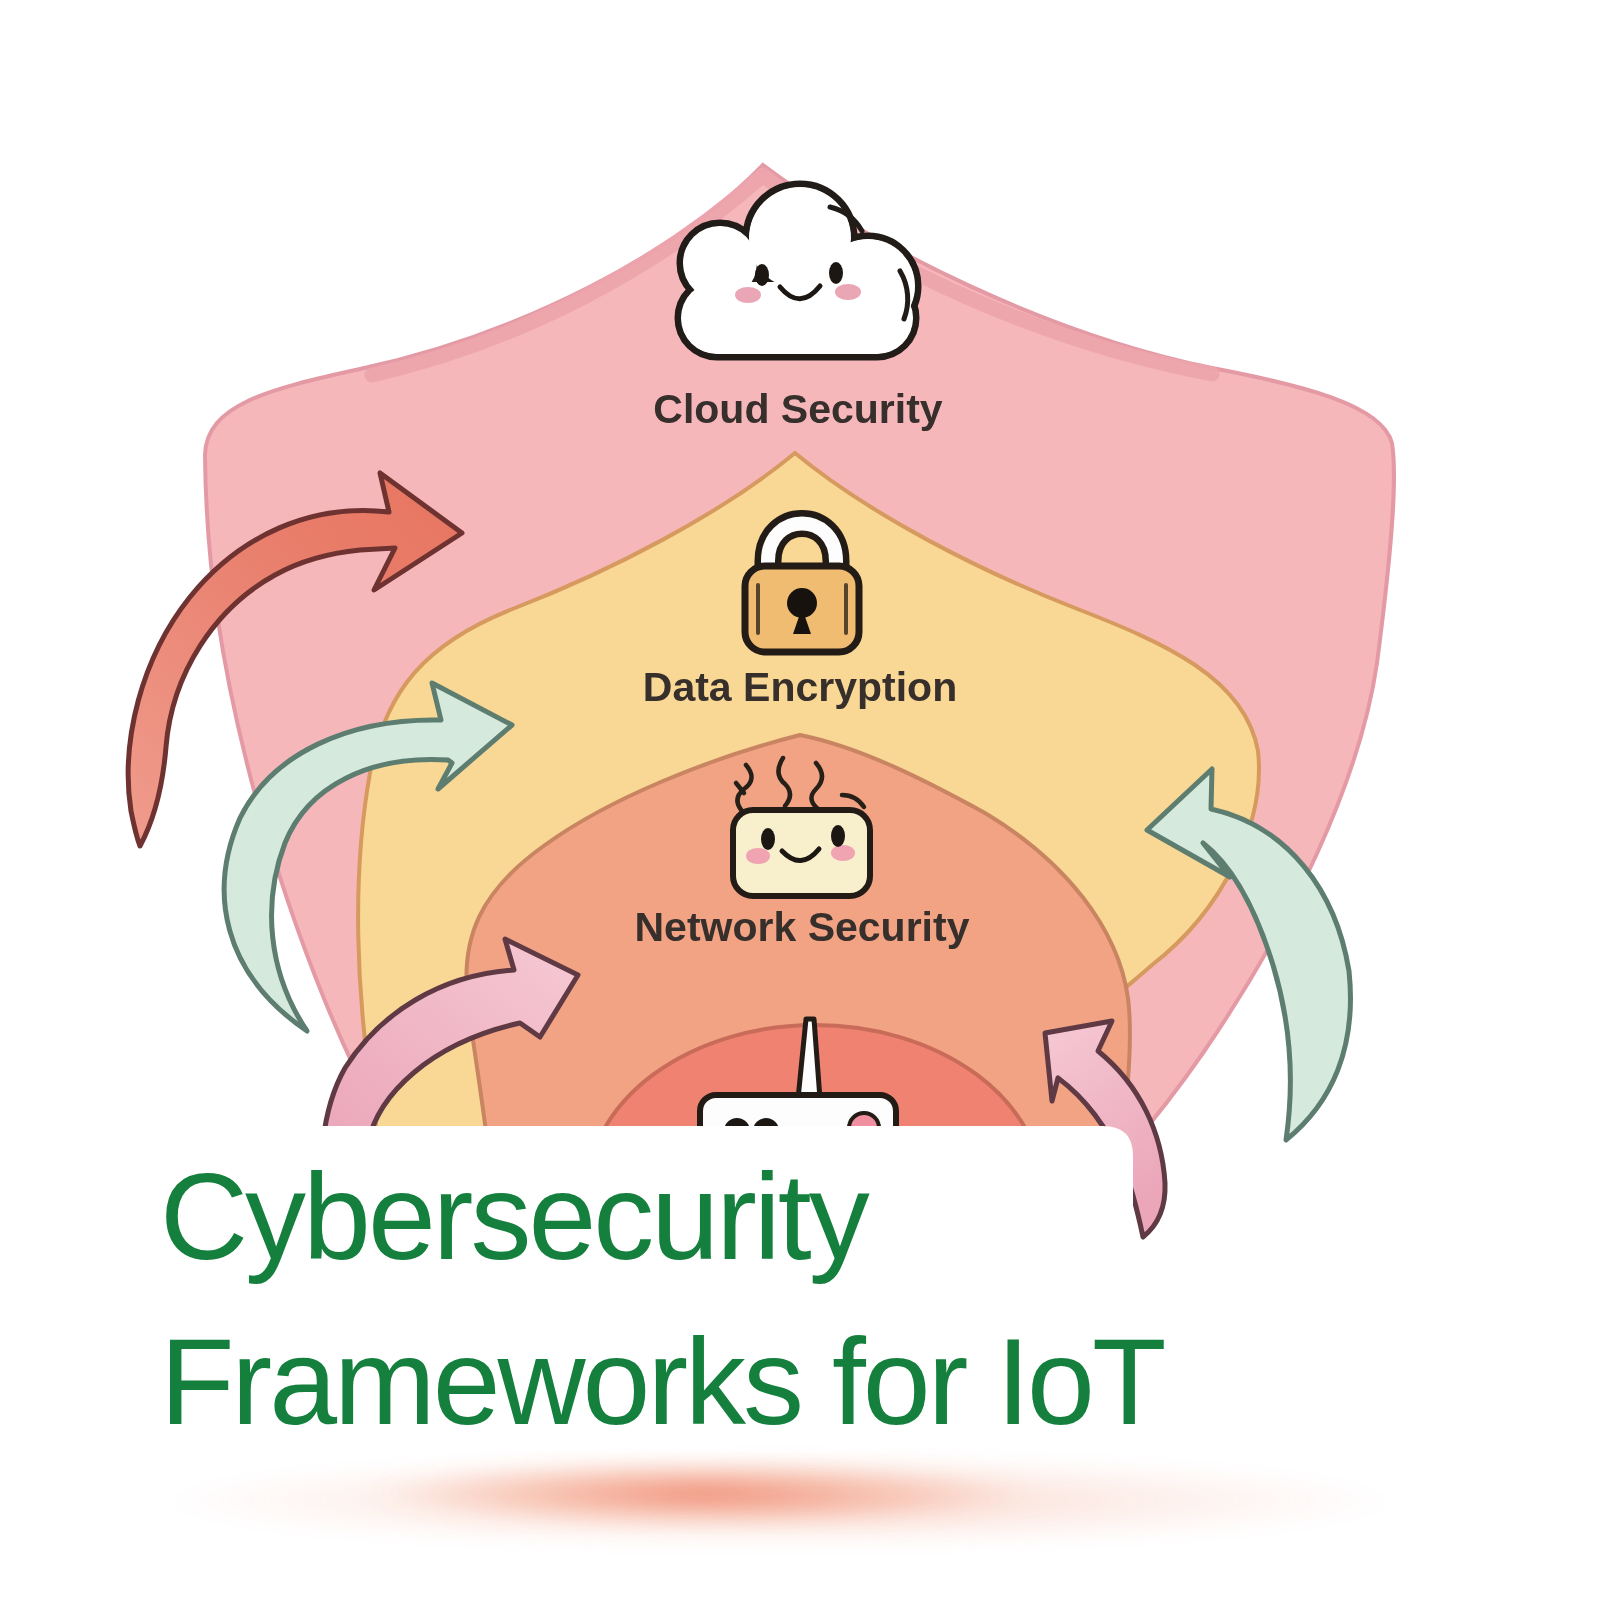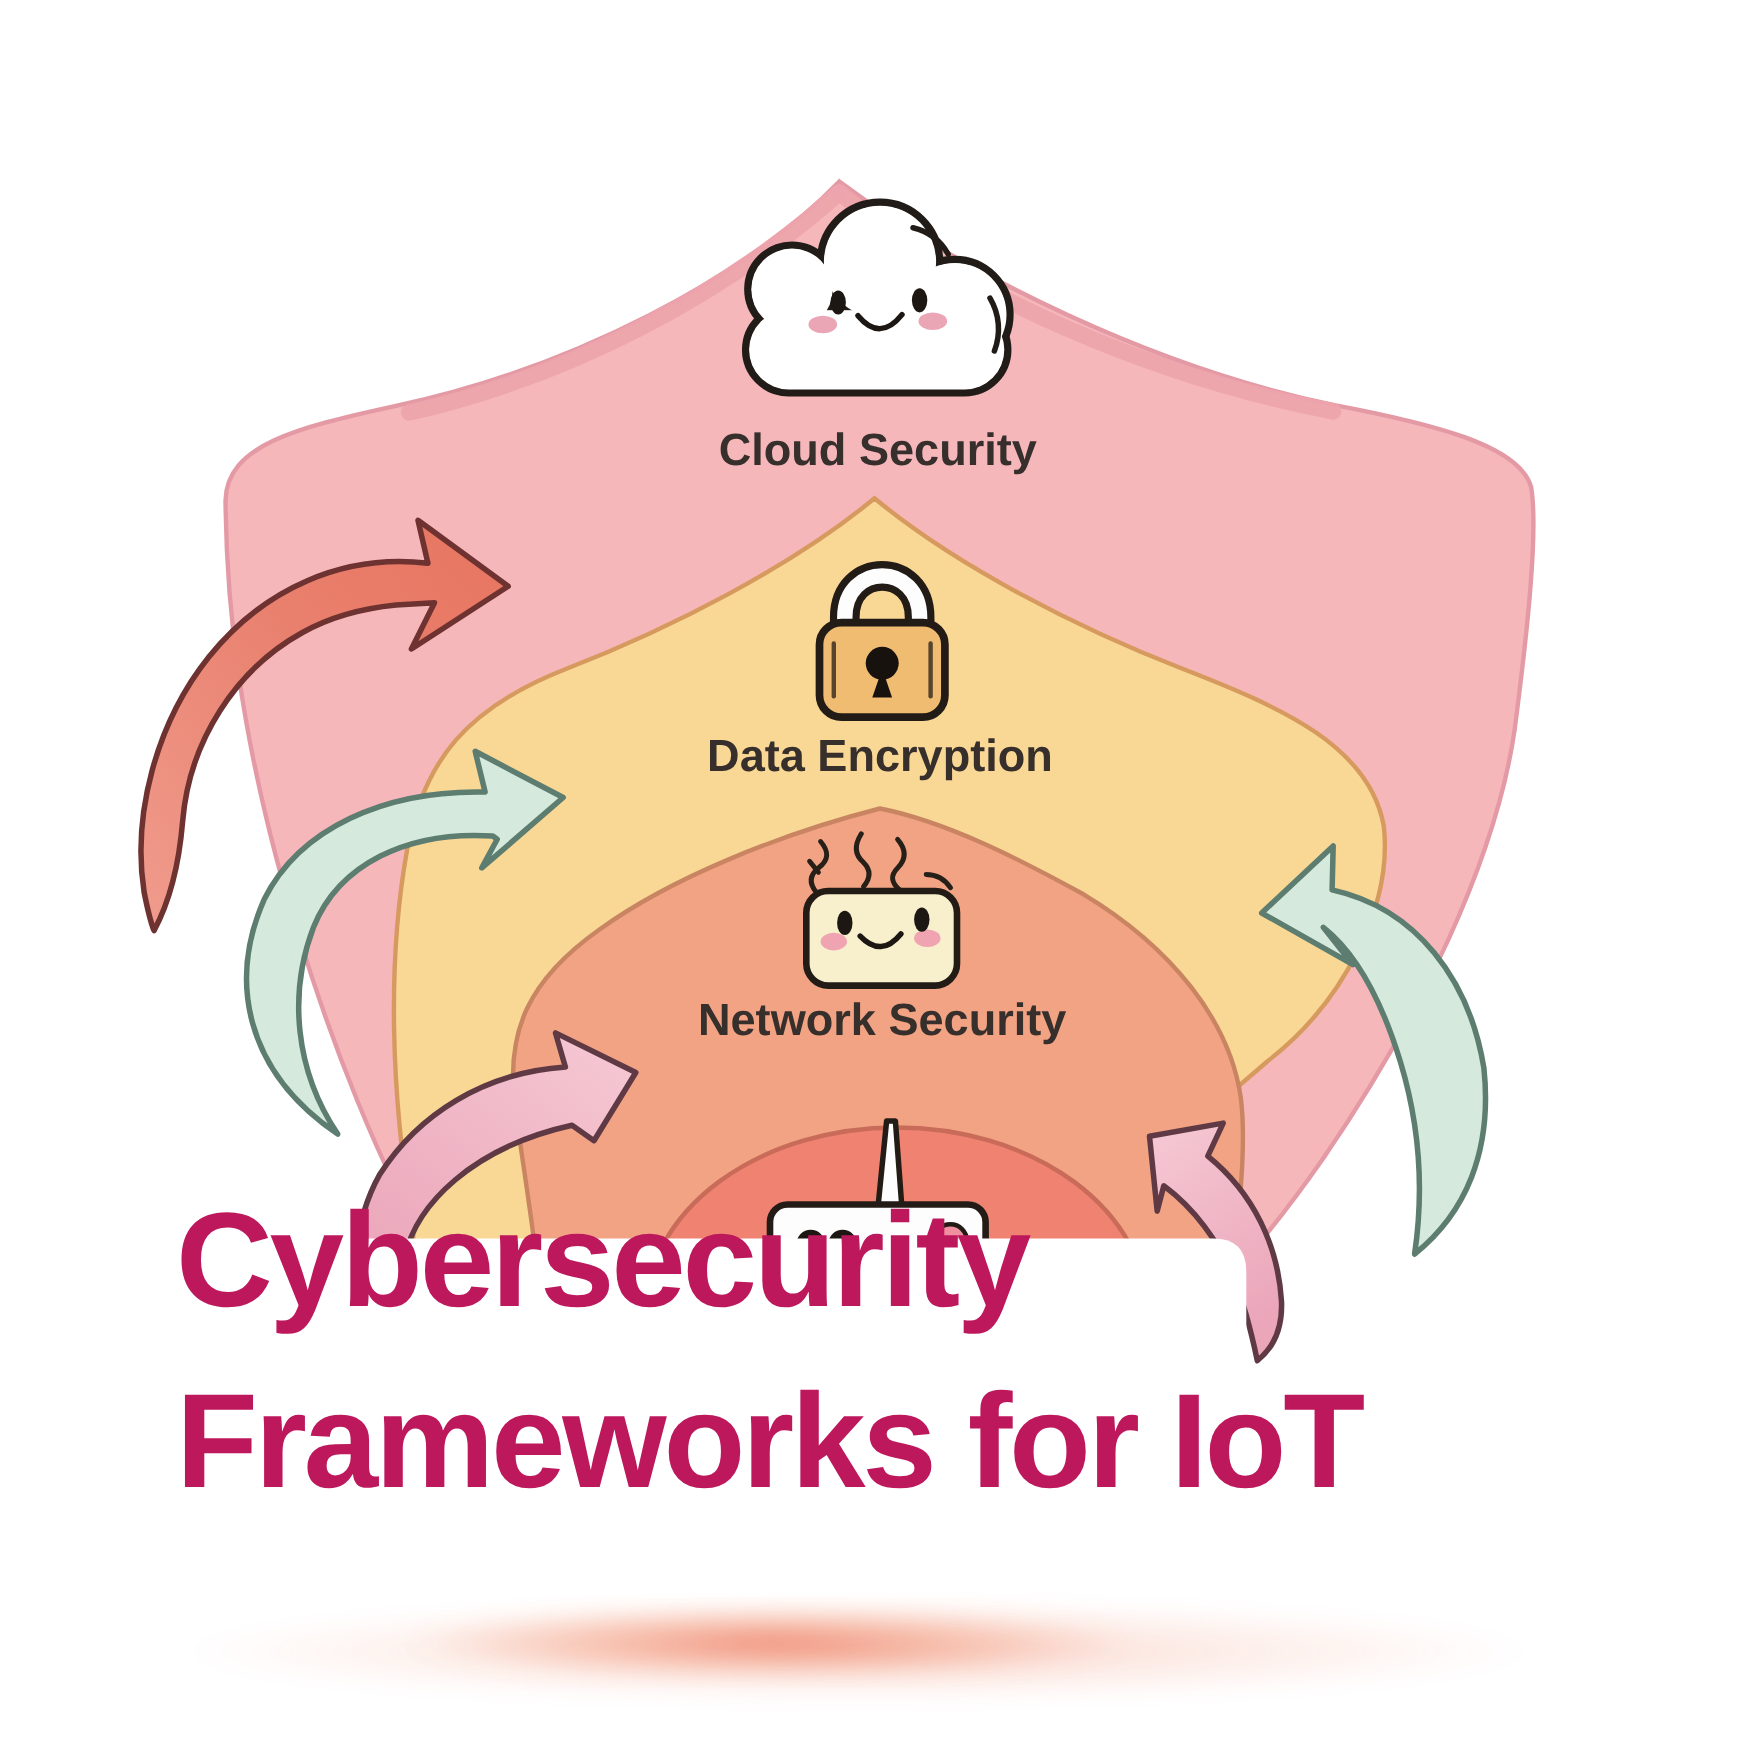--- a/index.html
+++ b/index.html
@@ -1,22 +1,22 @@
 <!DOCTYPE html>
 <html><head>
 <meta charset="utf-8">
 <style>
   html,body{margin:0;padding:0;background:#ffffff;}
   .stage{position:relative;width:1600px;height:1600px;overflow:hidden;background:#ffffff;
          font-family:"Liberation Sans",sans-serif;margin-top:23px;}
   .stage svg{position:absolute;left:0;top:0;width:1600px;height:1600px;}
   .layer-label{font-family:"Liberation Sans",sans-serif;font-weight:600;font-size:41px;fill:#372f2b;}
-  .page-title{position:absolute;left:160px;top:1040px;width:1345px;
-      font-weight:700;font-size:122px;line-height:165px;letter-spacing:-3px;
-      color:#be185d;}
+  .page-title{position:absolute;left:160px;top:1112px;width:1345px;
+      font-weight:400;font-size:122px;line-height:165px;letter-spacing:-3px;
+      color:#15803d;}
 </style>
 </head>
 <body>
 
 <div class="stage">
 <svg viewBox="0 0 1600 1600" aria-hidden="true">
   <defs>
     <linearGradient id="redArrowGrad" x1="0" y1="1" x2="1" y2="0">
       <stop offset="0" stop-color="#f09c8d"></stop>
           <stop offset="0.6" stop-color="#e97f6d"></stop>

